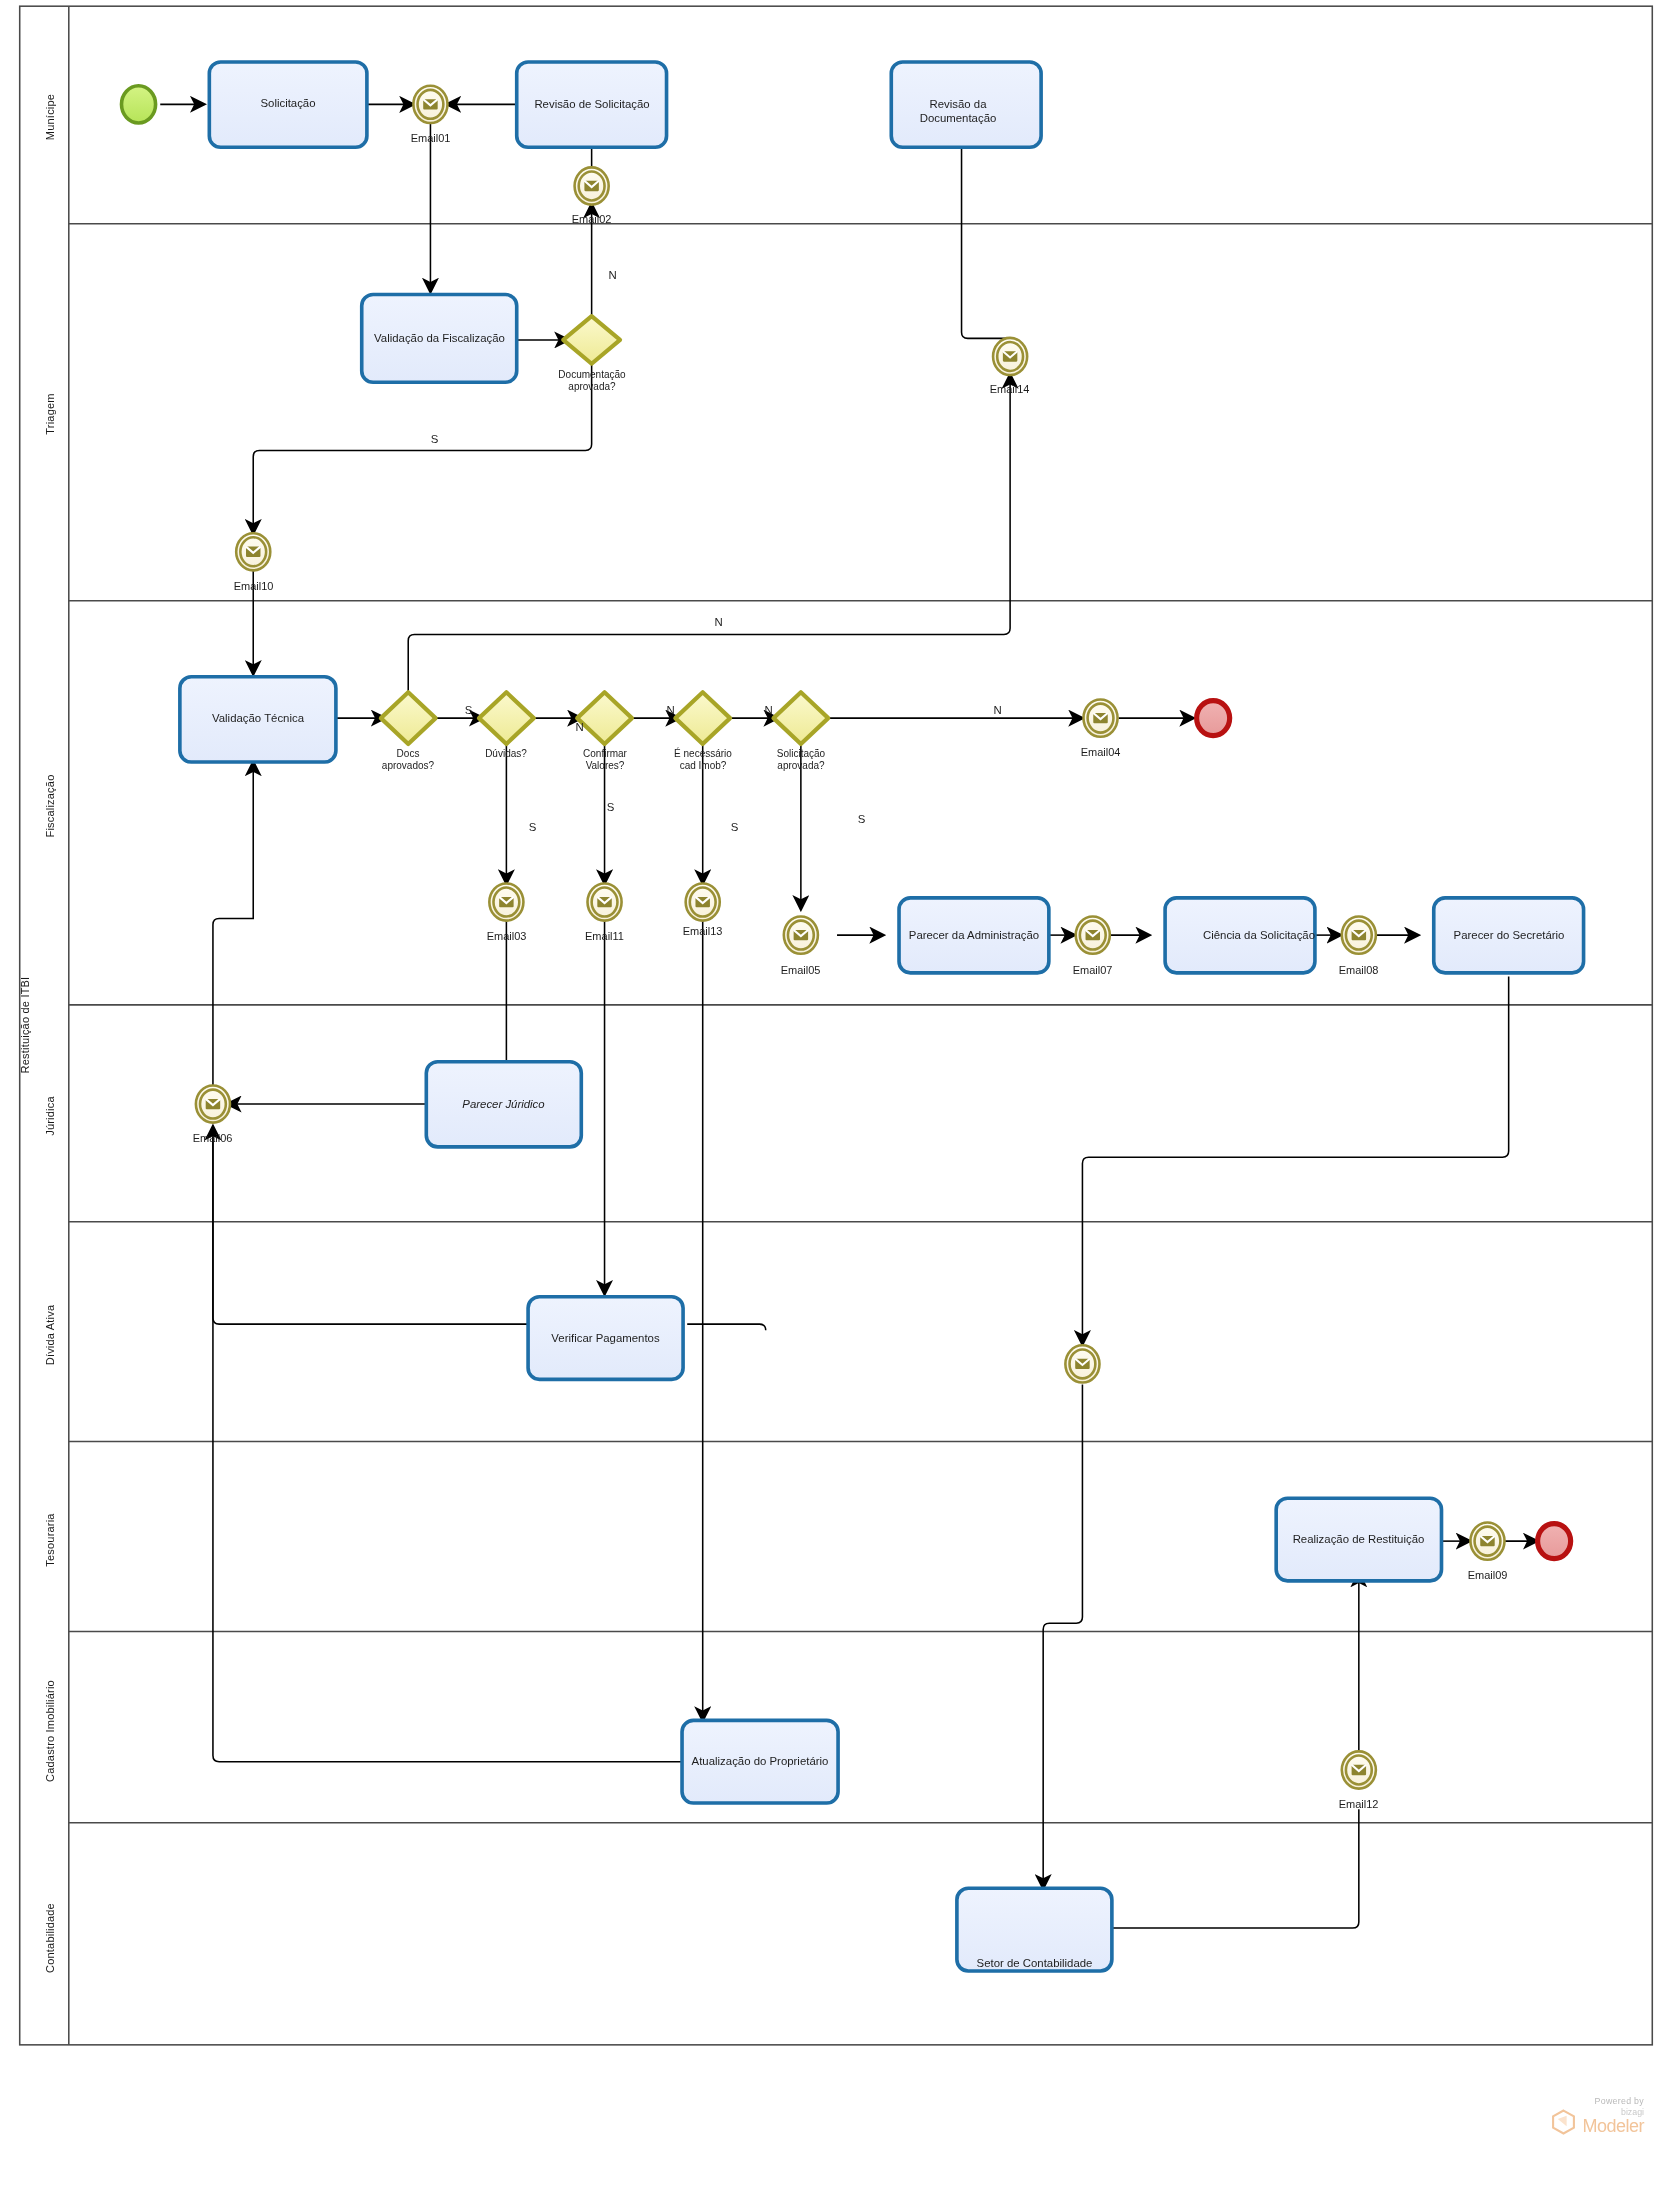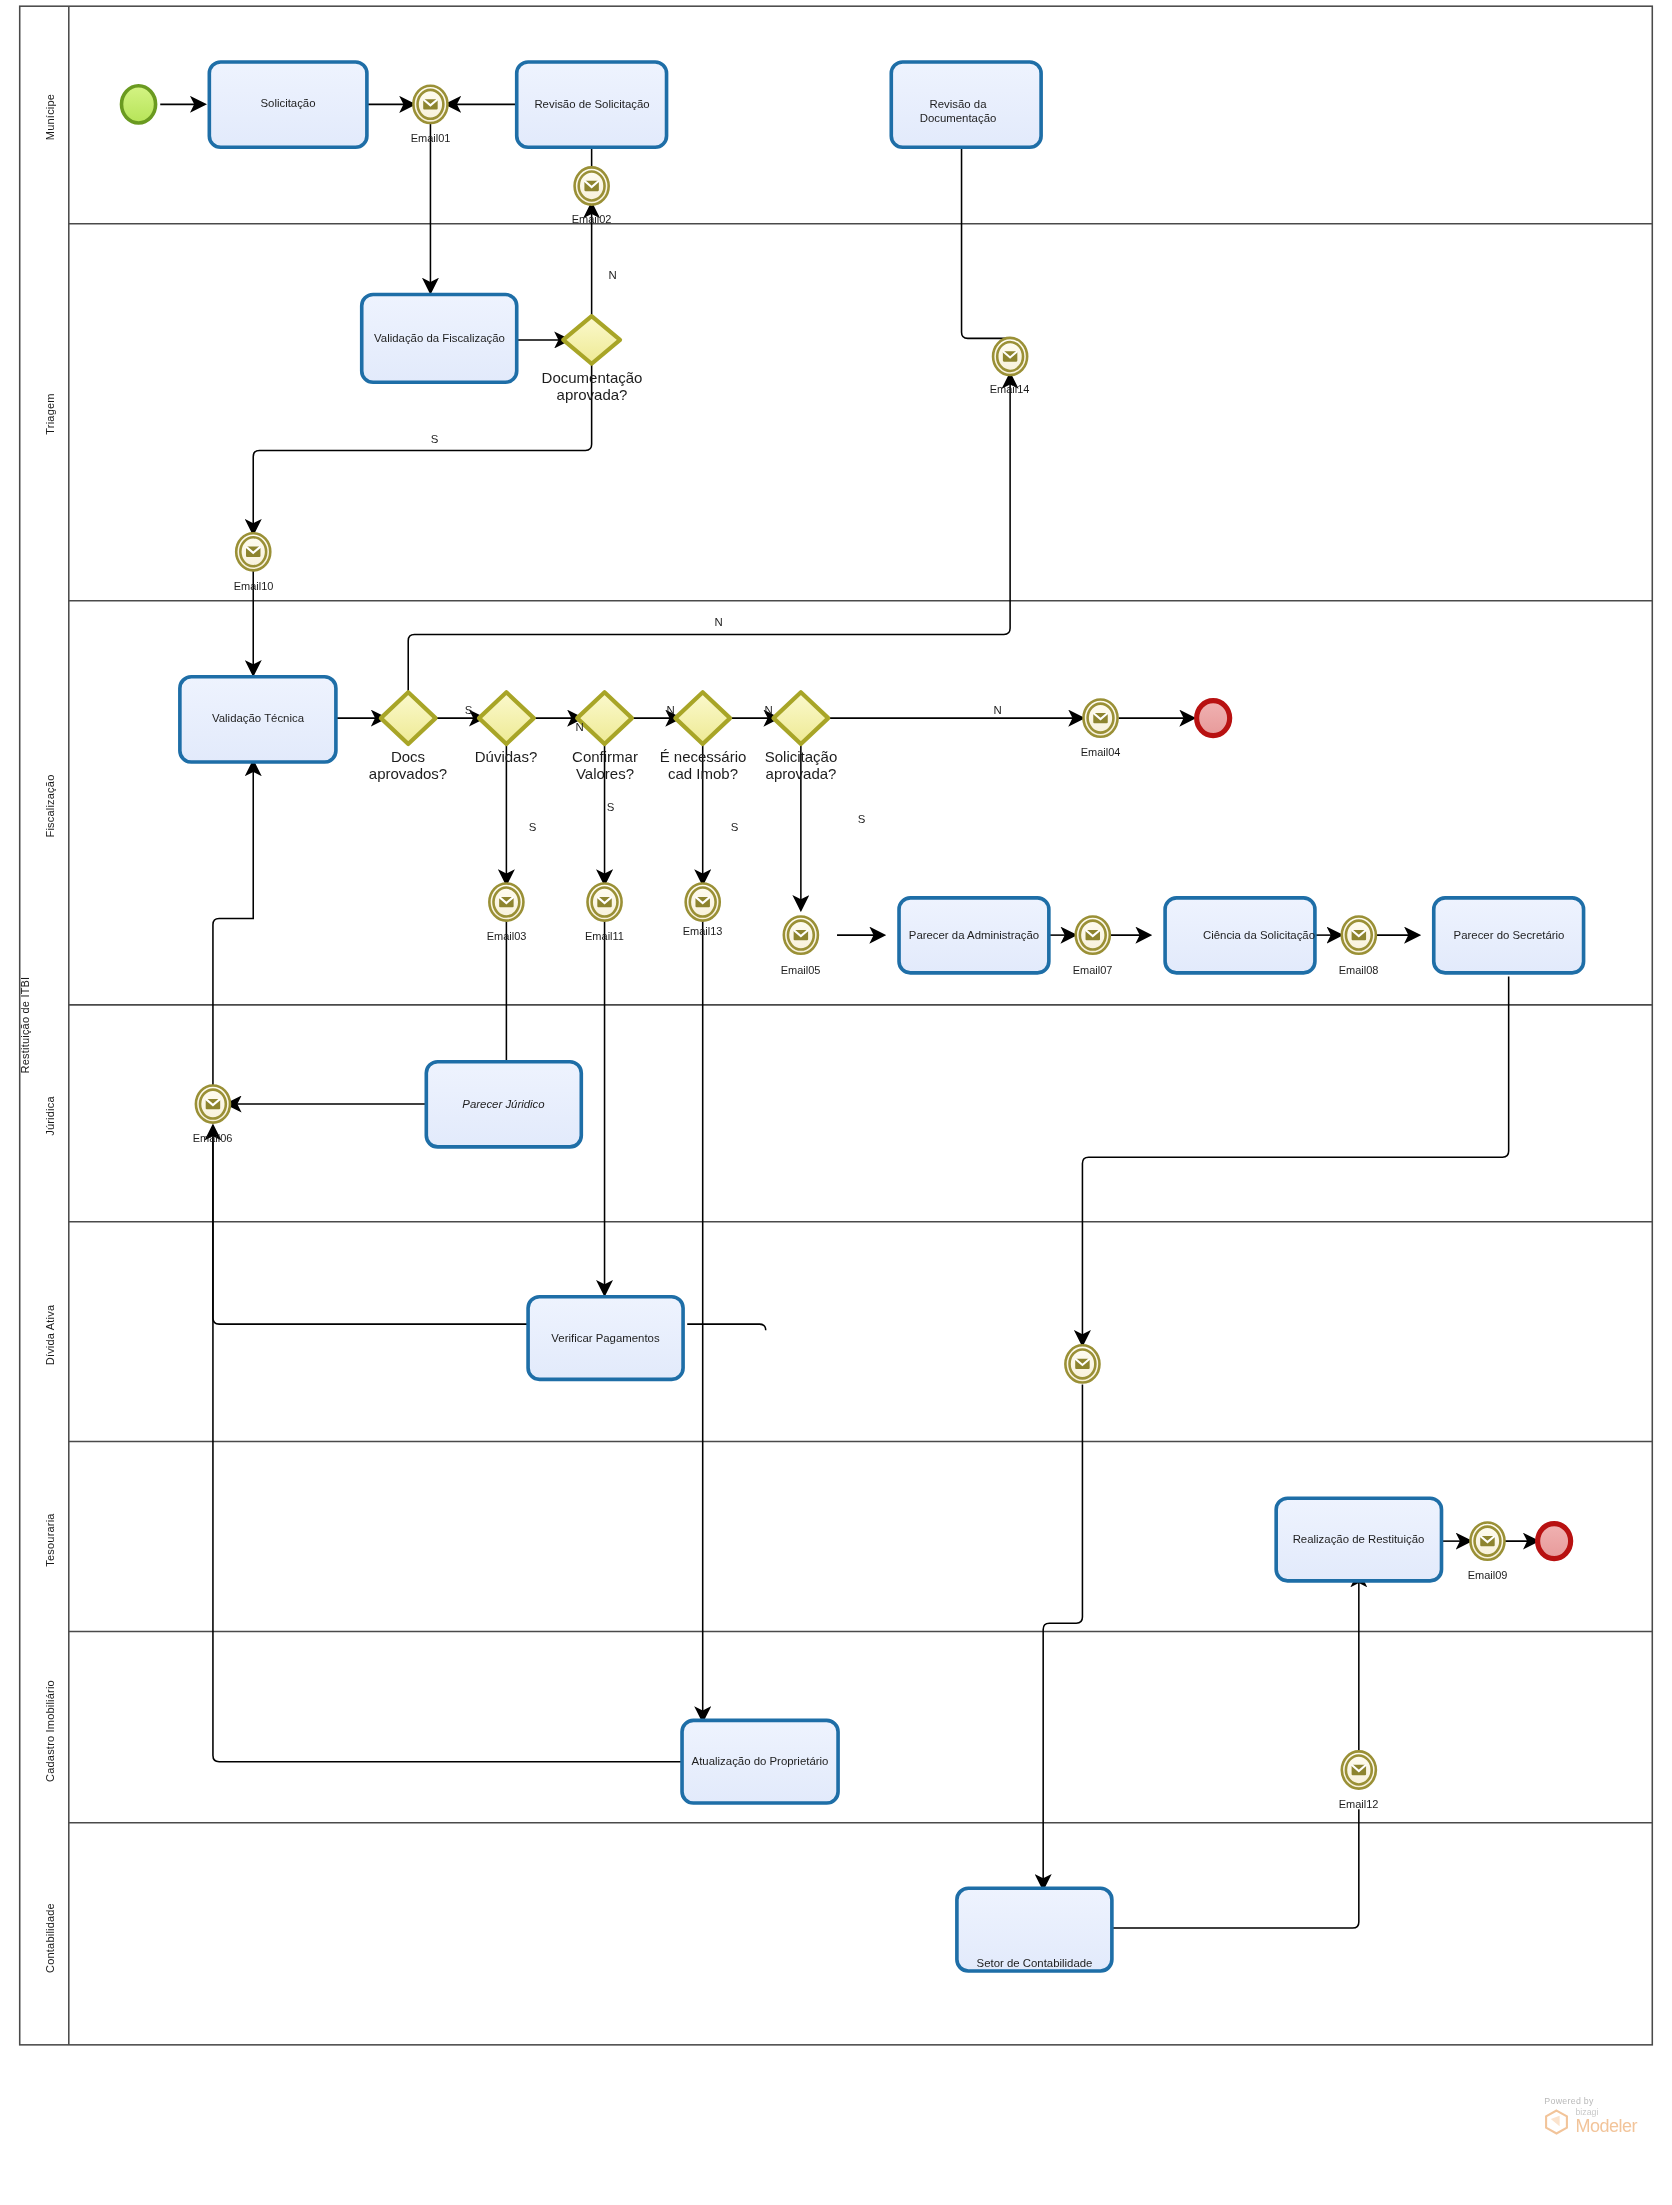--- a/index.html
+++ b/index.html
@@ -5,23 +5,23 @@
   html,body{margin:0;padding:0;background:#ffffff;}
   body{font-family:"Liberation Sans",sans-serif;}
   #canvas{position:relative;width:1672px;height:2205px;background:#ffffff;overflow:hidden;}
   #svg{position:absolute;left:0;top:0;width:1672px;height:2205px;}
   .lane-label{position:absolute;font-size:11px;color:#1a1a1a;white-space:nowrap;
      transform-origin:center center;letter-spacing:0.2px;}
   .pool-label{position:absolute;font-size:11px;color:#1a1a1a;white-space:nowrap;letter-spacing:0.2px;}
   .node-text{position:absolute;text-align:center;font-size:11.4px;color:#1d1d1d;
      line-height:1.2;pointer-events:none;}
   .ev-label{position:absolute;text-align:center;font-size:11px;color:#1d1d1d;white-space:nowrap;}
-  .gw-label{position:absolute;text-align:center;font-size:15px;color:#1d1d1d;line-height:1.15;}
+  .gw-label{position:absolute;text-align:center;font-size:10px;color:#1d1d1d;line-height:1.15;}
   .flow-label{position:absolute;text-align:center;font-size:11.4px;color:#1d1d1d;}
-  .brand{position:absolute;right:35px;bottom:70px;text-align:left;}
+  .brand{position:absolute;right:28px;bottom:70px;text-align:right;}
   .brand-top{font-size:8.8px;color:#b9b9b9;letter-spacing:0.3px;}
   .brand-row{display:flex;align-items:flex-end;gap:6.2px;margin-top:2.1px;}
   .brand-name{font-size:8.8px;color:#c9c9c9;line-height:1;margin-bottom:1px;}
   .brand-word{font-size:18px;color:#f2c49a;line-height:.95;letter-spacing:-0.5px;}
 </style>
 </head>
 <body>
 
 <div id="canvas">
 

